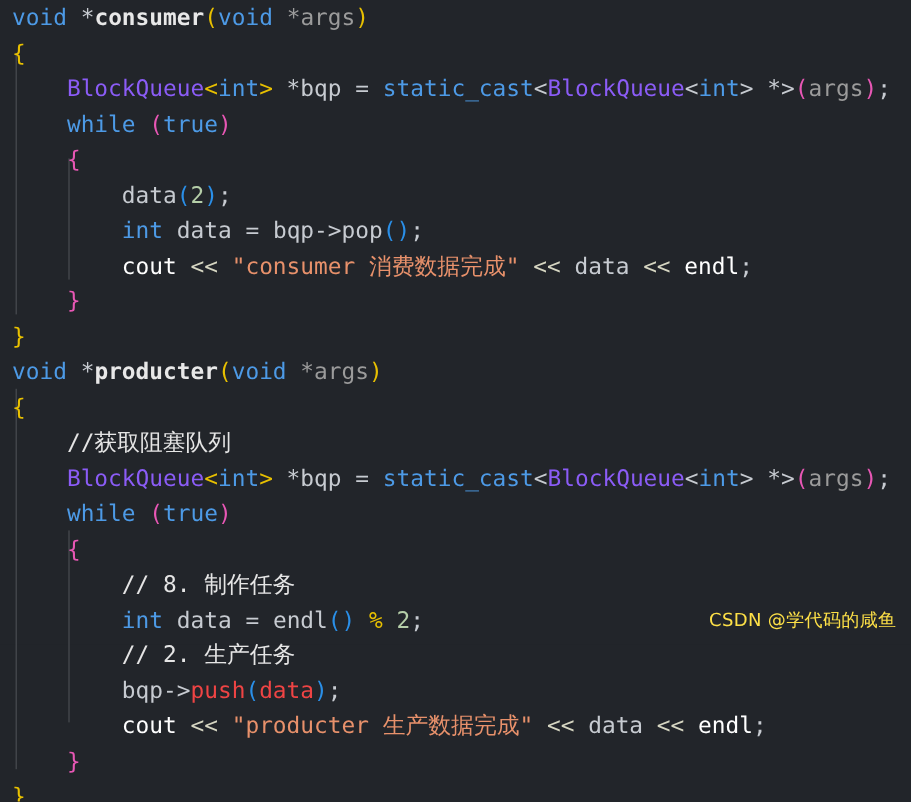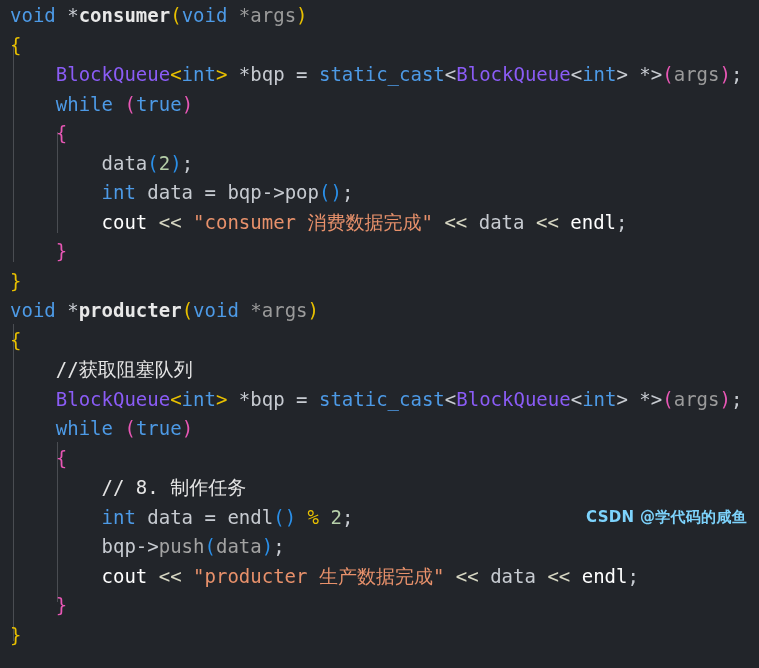--- a/index.html
+++ b/index.html
@@ -44,41 +44,40 @@
   .t-type    { color: #8b5cf6; }           
   .t-paren-y { color: #e8c000; }           
   .t-paren-p { color: #e857b5; }           
   .t-paren-b { color: #2a8fe8; }           
   .t-brace-y { color: #e8c000; }
   .t-brace-p { color: #e857b5; }
   .t-num     { color: #b5cea8; }           
   .t-str     { color: #e8916b; }           
   .t-cmt     { color: #e5e5e5; }           
   .t-cout    { color: #ffffff; }           
-  .t-method  { color: #a3a3a3; }           
+  .t-method  { color: #ef4444; }           
   .t-op      { color: #d6d6c2; }           
   .t-pct     { color: #e8c000; }           
 
   
   .guide {
     position: absolute;
     width: 1px;
     background: #4a4d52;
   }
 
   .watermark {
     position: absolute;
     right: 12px;
     bottom: 10px;
     font-family: "DejaVu Sans", "Liberation Sans", sans-serif;
     font-size: 15px;
-    color: #7dd3fc;
+    color: #fde047;
     letter-spacing: 0.3px;
     white-space: pre;
-    font-weight: bold;
   }
 </style>
 </head>
 <body>
 
 <div id="editor">
 
   <div class="guide" style="left:13px; top:44px; height:218px;"></div>
   <div class="guide" style="left:57px; top:132px; height:101px;"></div>
   <div class="guide" style="left:13px; top:324px; height:317px;"></div>
@@ -115,20 +114,21 @@
     <div class="line"><span>    </span><span class="t-type">BlockQueue</span><span class="t-paren-y">&lt;</span><span class="t-kw">int</span><span class="t-paren-y">&gt;</span><span> </span><span class="t-plain">*</span><span class="t-plain">bqp</span><span> </span><span class="t-plain">=</span><span> </span><span class="t-kw">static_cast</span><span class="t-plain">&lt;</span><span class="t-type">BlockQueue</span><span class="t-plain">&lt;</span><span class="t-kw">int</span><span class="t-plain">&gt;</span><span> </span><span class="t-plain">*</span><span class="t-plain">&gt;</span><span class="t-paren-p">(</span><span class="t-param">args</span><span class="t-paren-p">)</span><span class="t-plain">;</span></div>
 
     <div class="line"><span>    </span><span class="t-kw">while</span><span> </span><span class="t-paren-p">(</span><span class="t-kw">true</span><span class="t-paren-p">)</span></div>
 
     <div class="line"><span>    </span><span class="t-brace-p">{</span></div>
 
     <div class="line"><span>        </span><span class="t-cmt">// 8. 制作任务</span></div>
 
     <div class="line"><span>        </span><span class="t-kw">int</span><span> </span><span class="t-plain">data</span><span> </span><span class="t-plain">=</span><span> </span><span class="t-plain">endl</span><span class="t-paren-b">(</span><span class="t-paren-b">)</span><span> </span><span class="t-pct">%</span><span> </span><span class="t-num">2</span><span class="t-plain">;</span></div>
 
+    <div class="line"><span>        </span><span class="t-cmt">// 2. 生产任务</span></div>
 
     <div class="line"><span>        </span><span class="t-plain">bqp</span><span class="t-plain">-&gt;</span><span class="t-method">push</span><span class="t-paren-b">(</span><span class="t-method">data</span><span class="t-paren-b">)</span><span class="t-plain">;</span></div>
 
     <div class="line"><span>        </span><span class="t-cout">cout</span><span> </span><span class="t-op">&lt;&lt;</span><span> </span><span class="t-str">"producter 生产数据完成"</span><span> </span><span class="t-op">&lt;&lt;</span><span> </span><span class="t-plain">data</span><span> </span><span class="t-op">&lt;&lt;</span><span> </span><span class="t-cout">endl</span><span class="t-plain">;</span></div>
 
     <div class="line"><span>    </span><span class="t-brace-p">}</span></div>
 
     <div class="line"><span class="t-brace-y">}</span></div>
 
   </div>

